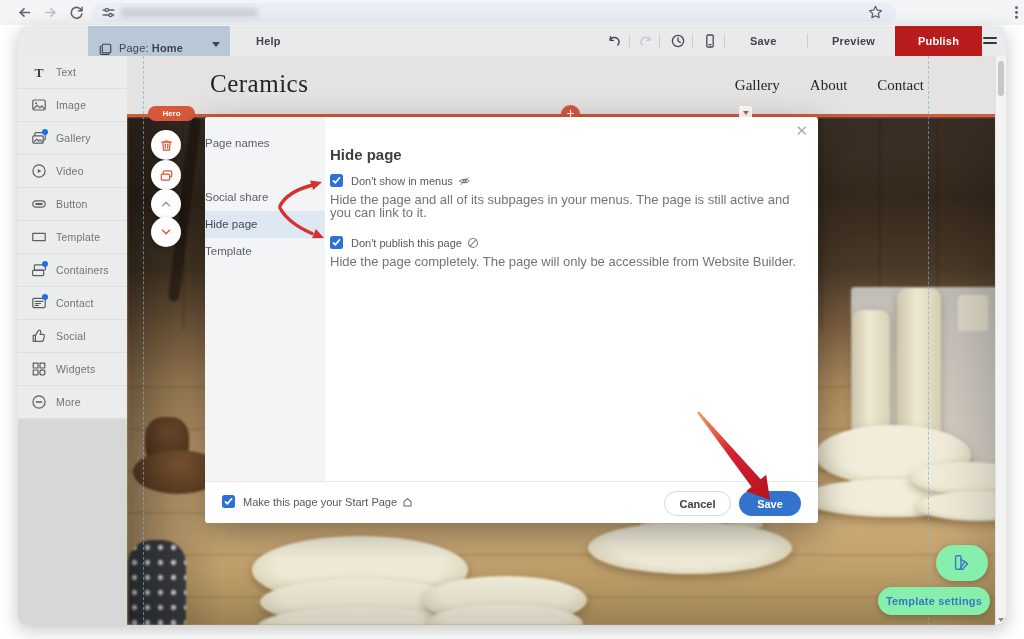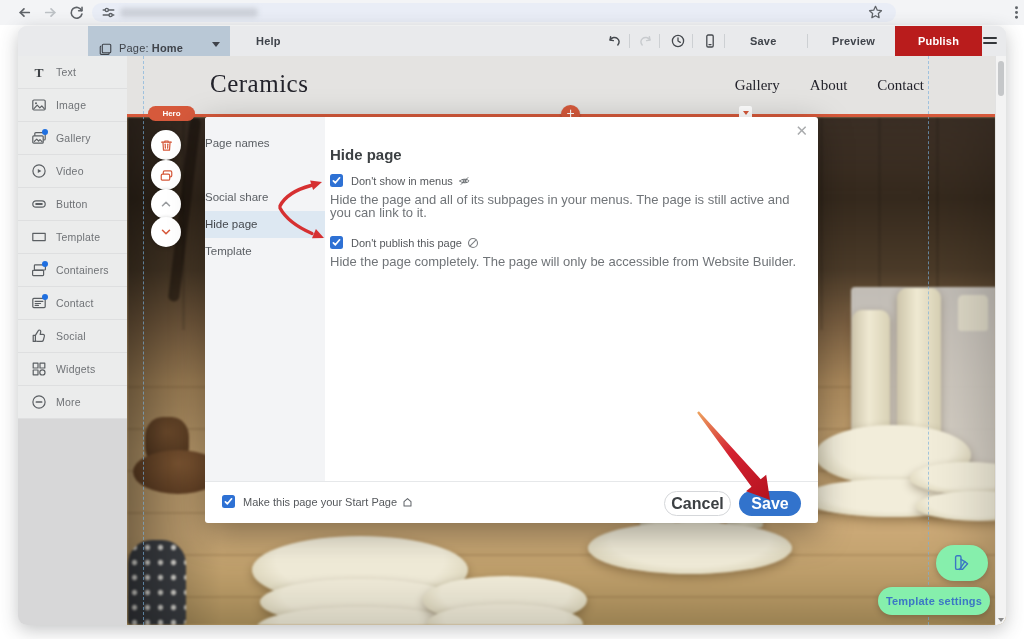--- a/index.html
+++ b/index.html
@@ -73,21 +73,21 @@
   .rail{position:absolute;left:0;top:0;width:120px;bottom:41px;background:#f3f4f6;border-radius:3px 0 0 0;}
   .tab{position:absolute;left:0;width:120px;height:27px;line-height:27px;box-sizing:border-box;
        font-size:11.5px;color:#5a5e63;cursor:pointer;}
   .tab.active{background:#dde8f2;color:#45494e;}
   .m-close{position:absolute;top:5px;right:10px;font-size:15px;color:#a9abad;cursor:pointer;}
   .m-title{position:absolute;left:125px;top:29px;font-size:15px;font-weight:700;color:#3c4043;}
   .cb{position:absolute;width:13px;height:13px;background:#2e71d4;border-radius:2.5px;display:flex;align-items:center;justify-content:center;cursor:pointer;}
   .opt-lbl{position:absolute;font-size:11px;color:#55585c;display:flex;align-items:center;gap:5px;cursor:pointer;}
   .opt-desc{position:absolute;font-size:13px;color:#707478;width:478px;line-height:13px;}
   .m-footer{position:absolute;left:0;right:0;bottom:0;height:41px;border-top:1px solid #e6e8ea;}
-  .btn{position:absolute;top:9px;height:25px;border-radius:13px;font-size:16px;font-weight:600;display:flex;align-items:center;justify-content:center;box-sizing:border-box;cursor:pointer;}
+  .btn{position:absolute;top:9px;height:25px;border-radius:13px;font-size:11px;font-weight:600;display:flex;align-items:center;justify-content:center;box-sizing:border-box;cursor:pointer;}
   .btn-cancel{right:87px;width:67px;background:#fff;border:1px solid #d5d7da;color:#3c4043;}
   .btn-save{right:17px;width:62px;background:#3273cc;color:#fff;}
   
   .float-btn{position:absolute;background:#86efac;box-shadow:0 2px 6px rgba(0,0,0,.22);z-index:22;cursor:pointer;
              display:flex;align-items:center;justify-content:center;}
   .palette-btn{left:936px;top:545px;width:52px;height:36px;border-radius:18px;}
   .tmpl-btn{left:878px;top:587px;width:112px;height:28px;border-radius:14px;font-size:11px;font-weight:700;color:#3b77c4;letter-spacing:.2px;}
   .arrows{position:absolute;inset:0;z-index:30;pointer-events:none;}
 </style>
 </head>

